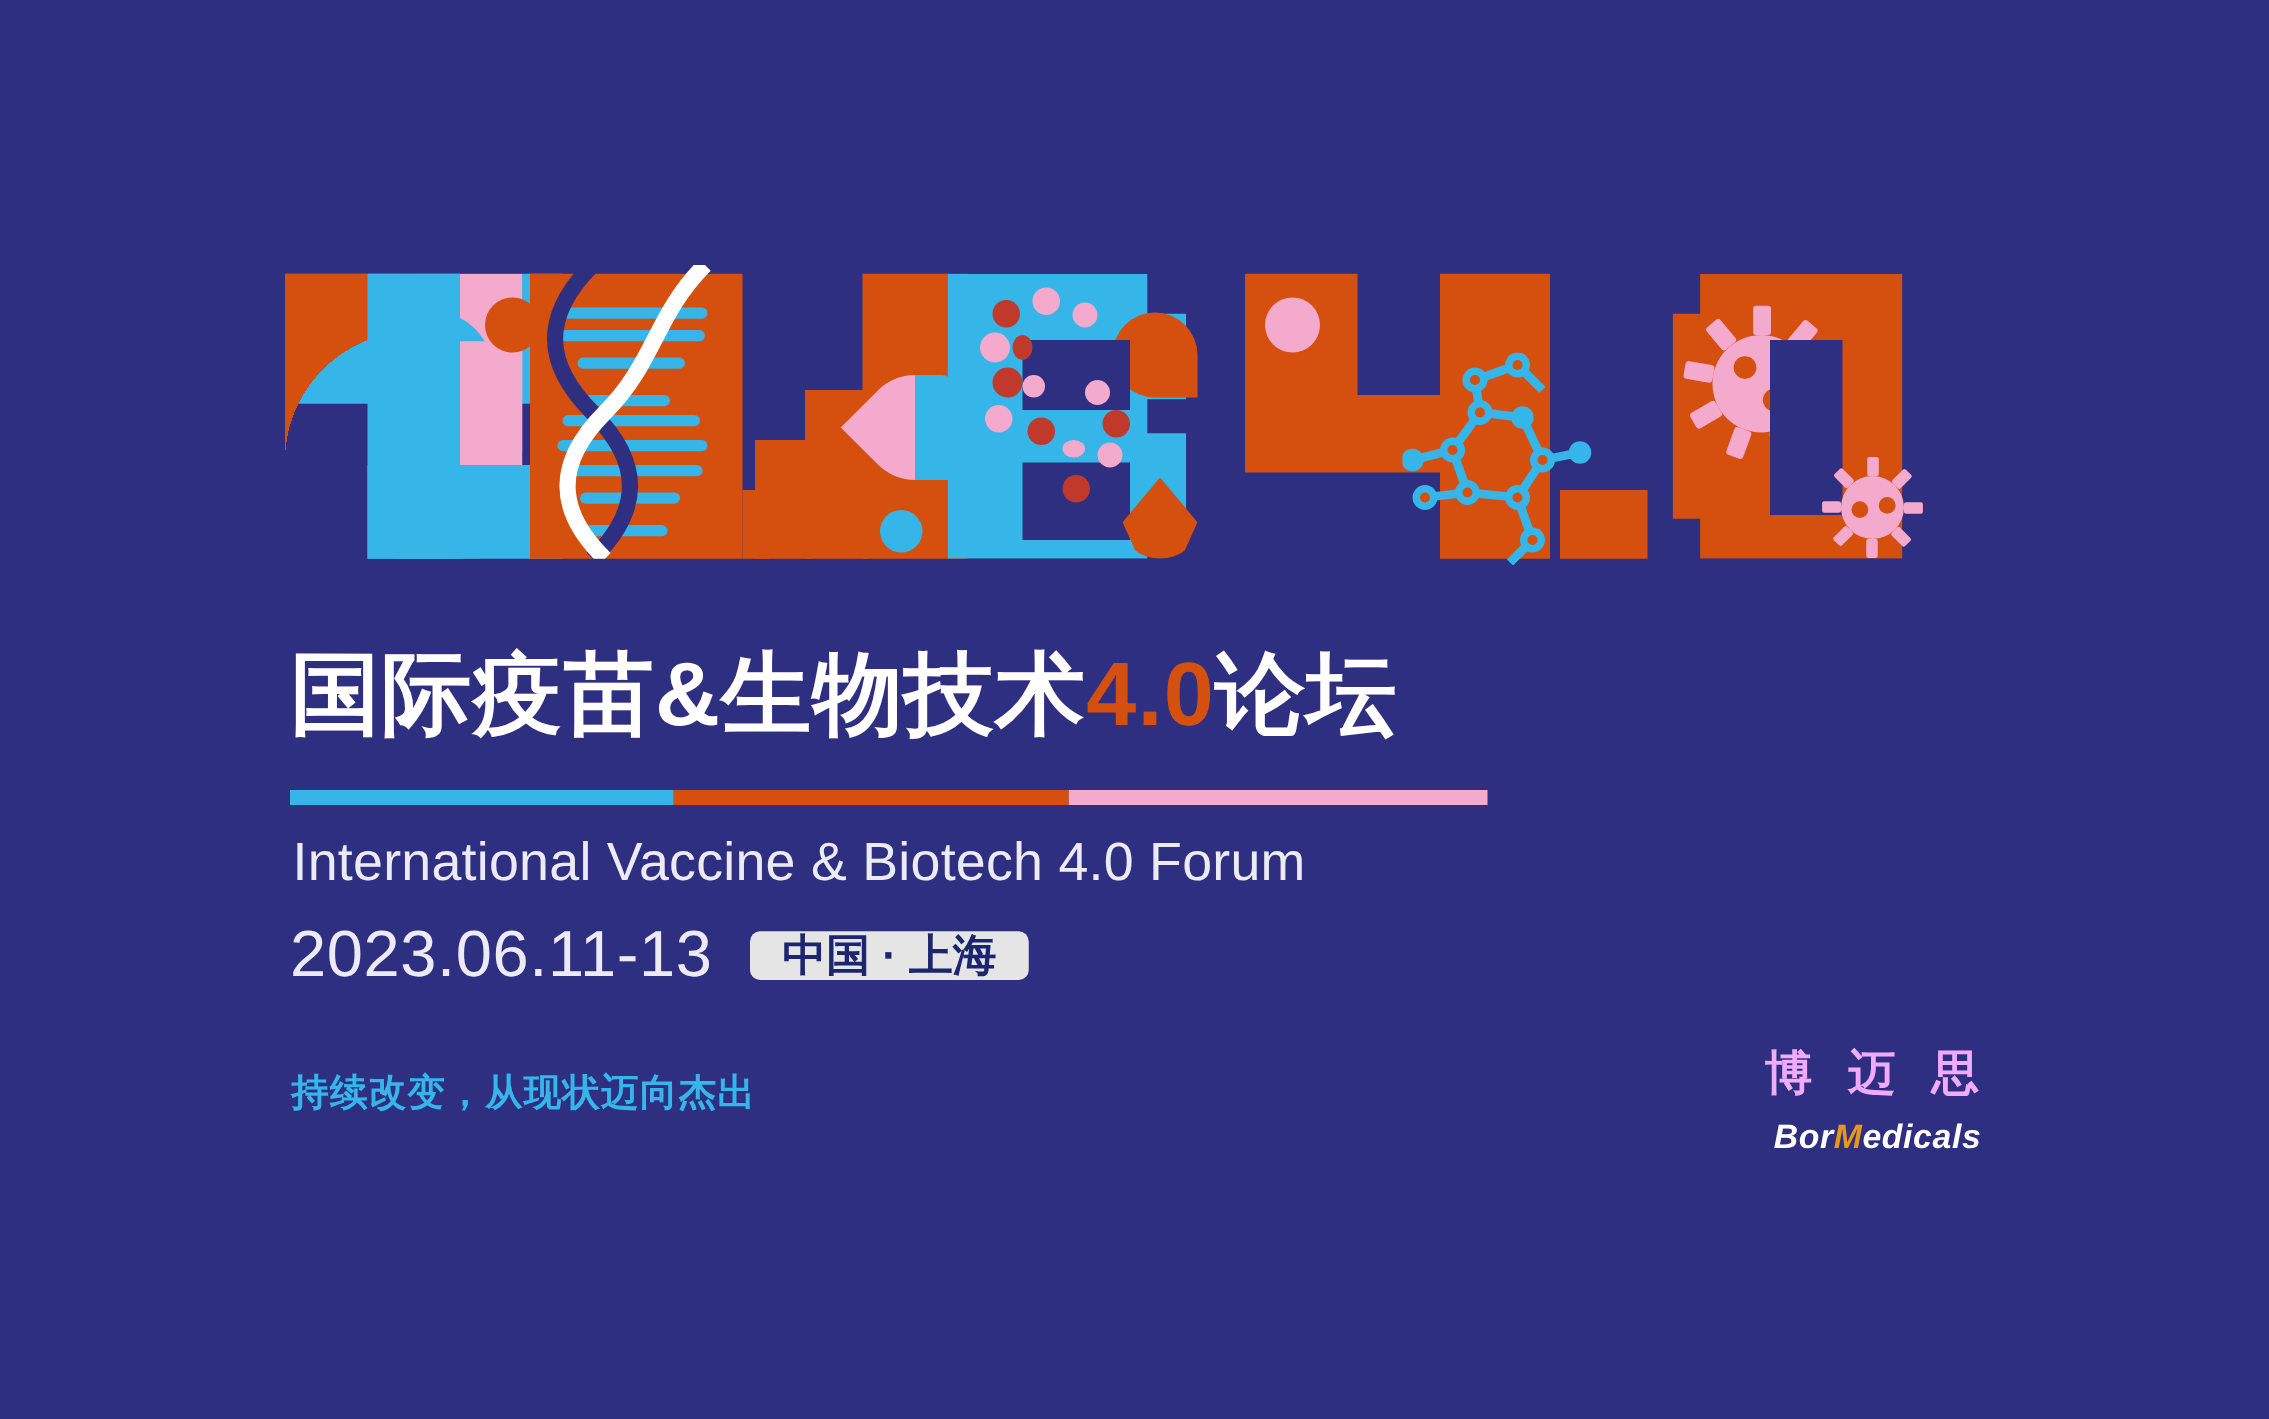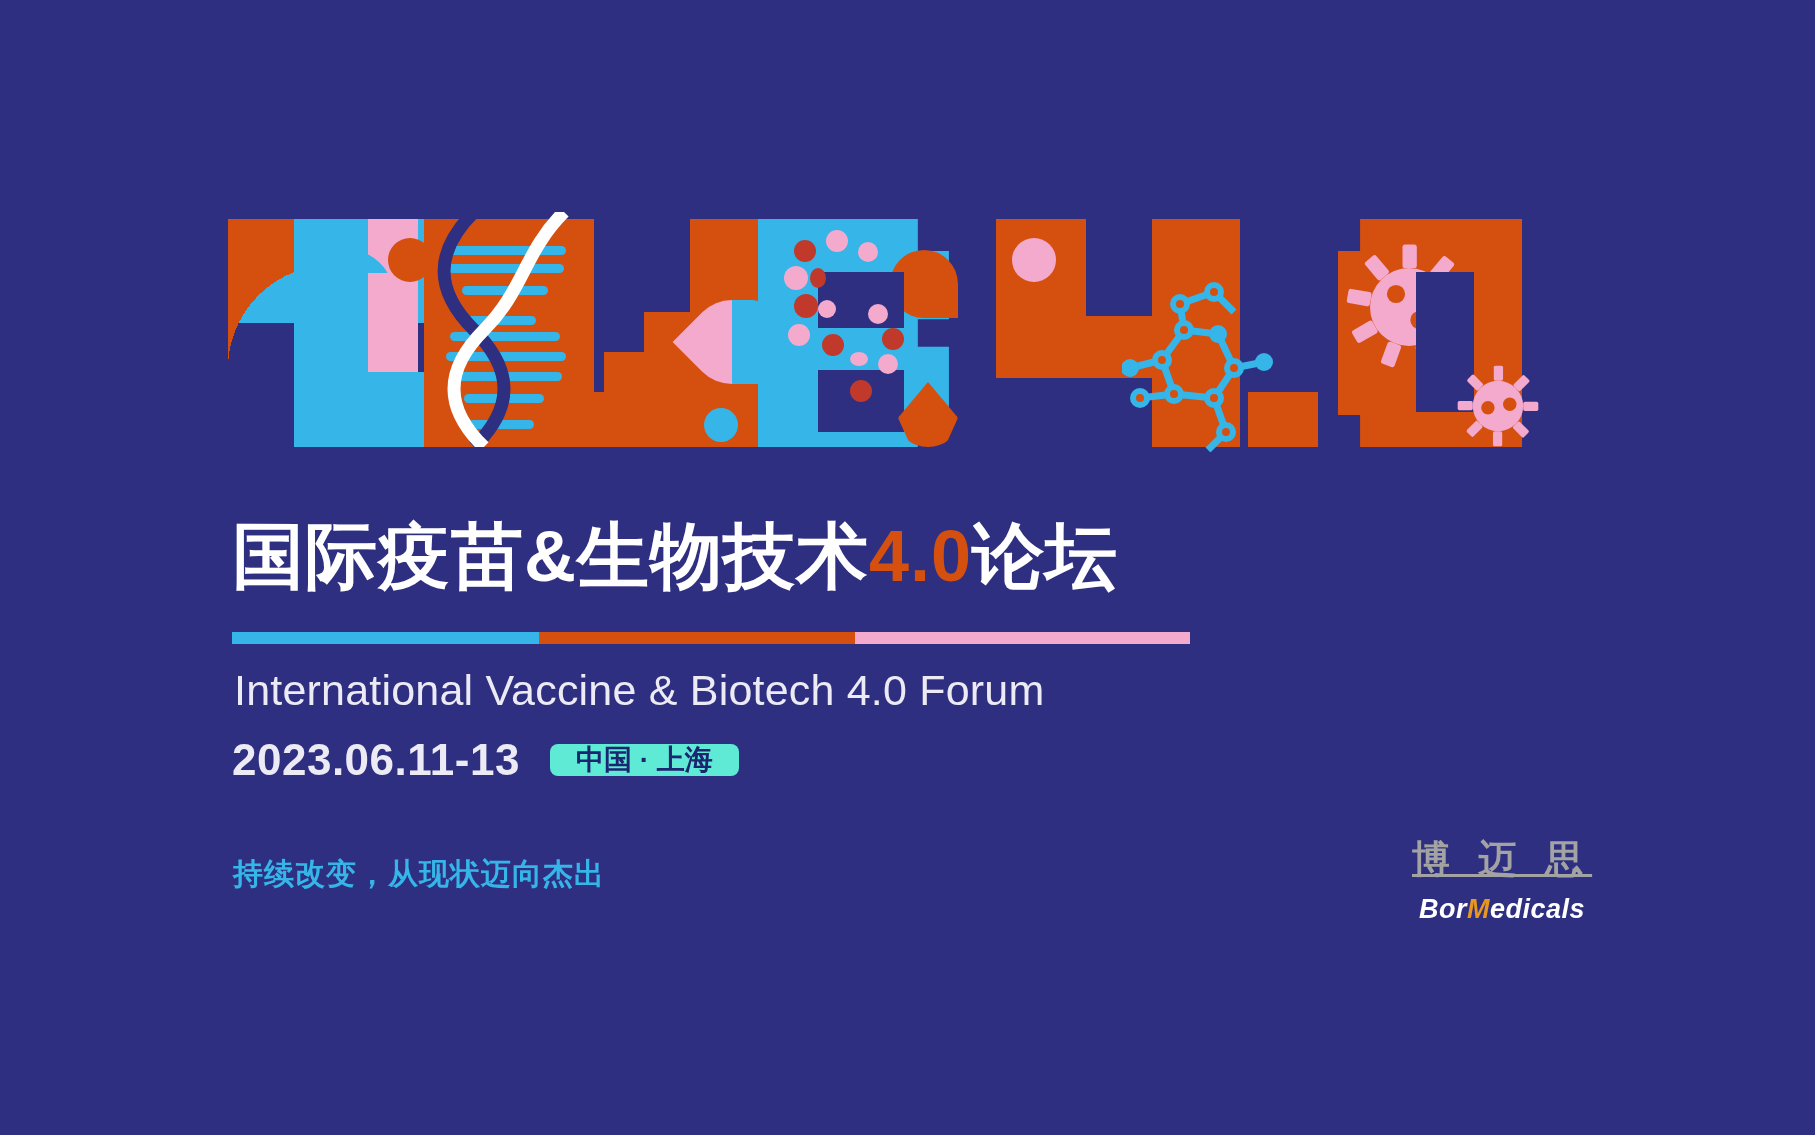--- a/index.html
+++ b/index.html
@@ -96,34 +96,34 @@
   .rule .r1{width:32%;background:#35b5e8;}
   .rule .r2{width:33%;background:#d5500f;}
   .rule .r3{width:35%;background:#f4aacd;}
 
   
   .en-title{position:absolute;left:234px;top:666px;white-space:nowrap;
     font-size:43px;color:#eceaf4;letter-spacing:.2px;}
 
   
   .daterow{position:absolute;left:232px;top:738px;display:flex;align-items:center;gap:30px;}
-  .date{font-size:44px;font-weight:bold;color:#eceaf4;letter-spacing:.5px;line-height:1;}
-  .locbadge{background:#5eead4;color:#1b2570;font-size:28px;font-weight:bold;
+  .date{font-size:52px;font-weight:normal;color:#eceaf4;letter-spacing:.5px;line-height:1;}
+  .locbadge{background:#e5e5e5;color:#1b2570;font-size:35px;font-weight:bold;
     padding:2px 26px;border-radius:8px;line-height:1;white-space:nowrap;}
 
   
   .tag-cn{position:absolute;left:233px;top:854px;font-size:30px;font-weight:bold;
     color:#35b5e8;letter-spacing:1px;white-space:nowrap;}
   .tag-en{position:absolute;left:233px;top:907px;font-size:21px;color:#35b5e8;
     letter-spacing:.2px;white-space:nowrap;}
 
   
   .brand{position:absolute;left:1412px;top:840px;width:180px;text-align:center;}
-  .brand-cn{font-size:38px;font-weight:bold;color:#a3a3a3;letter-spacing:9px;
-    line-height:1;white-space:nowrap;text-decoration:underline;}
+  .brand-cn{font-size:38px;font-weight:bold;color:#f0abfc;letter-spacing:9px;
+    line-height:1;white-space:nowrap;}
   .brand-en{margin-top:18px;font-size:27px;font-weight:bold;color:#ffffff;
     letter-spacing:.5px;line-height:1;white-space:nowrap;font-style:italic;}
   .brand-en .m{color:#e8971e;}
 </style>
 </head>
 <body>
 
 <div class="stage">
 
   <div class="logotype">

